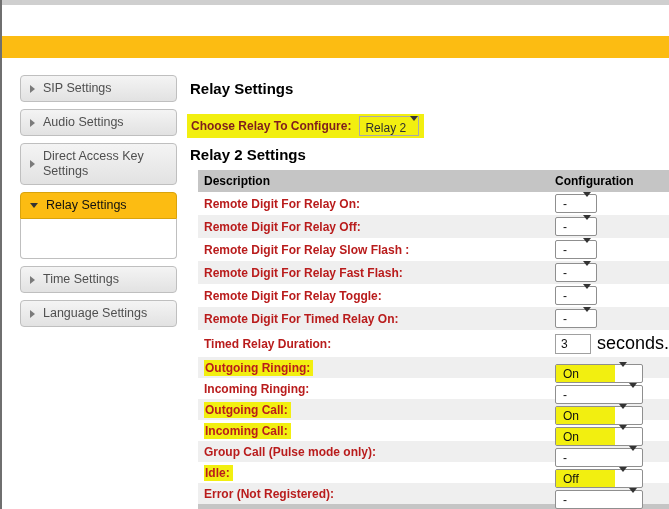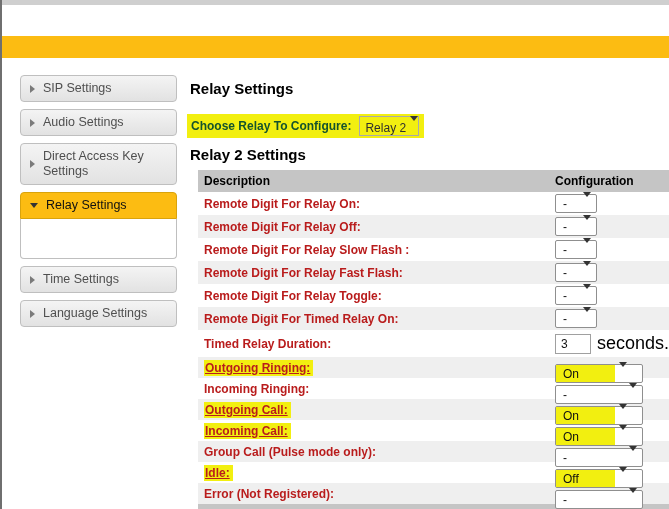--- a/index.html
+++ b/index.html
@@ -27,36 +27,36 @@
   .side-btn.active{background:#fcbc12;border-color:#d9a30c;color:#111;border-radius:4px 4px 0 0;margin-bottom:0;}
   .tri-right{width:0;height:0;border-top:4px solid transparent;border-bottom:4px solid transparent;border-left:5px solid #7a7a7a;flex:0 0 auto;}
   .tri-down{width:0;height:0;border-left:4px solid transparent;border-right:4px solid transparent;border-top:5px solid #333;flex:0 0 auto;}
   .side-panel{box-sizing:border-box;width:157px;height:40px;background:#fff;border:1px solid #bfbfbf;border-top:none;
               border-radius:0 0 4px 4px;margin-bottom:7px;}
 
   
   #page-title{position:absolute;left:190px;top:80px;font-size:15px;font-weight:bold;color:#000;}
   #choose-strip{position:absolute;left:187px;top:114px;height:24px;display:inline-flex;align-items:center;
                 background:#f2ef10;padding:0 5px 0 4px;}
-  #choose-label{font-size:12px;font-weight:bold;color:#14532d;}
+  #choose-label{font-size:12px;font-weight:bold;color:#7f1d1d;}
   #relay-select{box-sizing:border-box;margin-left:8px;width:60px;height:20px;border:1px solid #a9a9a9;
                 background:#f2ef10;display:flex;align-items:flex-end;font-size:12px;color:#2e2e2e;cursor:pointer;}
   #relay-select .val{padding-left:5px;flex:1;}
   #section-title{position:absolute;left:190px;top:146px;font-size:15px;font-weight:bold;color:#000;}
 
   
   #config-table{position:absolute;left:198px;top:170px;width:471px;}
   #table-header{height:22px;background:#c5c5c5;display:flex;align-items:center;font-size:12px;font-weight:bold;color:#000;}
   .cell-desc{flex:1;padding-left:6px;}
   .cell-conf{width:114px;flex:0 0 auto;display:flex;align-items:center;}
   .t-row{display:flex;align-items:center;font-size:12px;}
   .t-row.alt{background:#efefef;}
   .t-row.h23{height:23px;} .t-row.h27{height:27px;} .t-row.h21{height:21px;}
   .row-label{font-weight:bold;color:#b91c1c;white-space:nowrap;}
-  .row-label .hl{background:#f2ef10;padding:1px 3px 1px 1px;text-decoration:underline;}
+  .row-label .hl{background:#f2ef10;padding:1px 3px 1px 1px;}
   .sel{box-sizing:border-box;height:19px;background:#fff;border:1px solid #8f8f8f;border-radius:2px;
        display:flex;align-items:center;cursor:pointer;}
   .sel.small{width:42px;}
   .sel.wide{width:88px;margin-top:12px;}
   .sel .val{flex:1;padding-left:7px;color:#111;display:flex;align-items:center;height:100%;}
   .sel .val.hl{background:#f2ef10;max-width:52px;}
   .sel .arrow-box{padding:0 5px 0 4px;}
   .num-input{box-sizing:border-box;width:48px;height:20px;border:1px solid #a0a0a0;background:#fff;
              font-size:12px;color:#111;padding-left:5px;display:flex;align-items:center;}
   .suffix{margin-left:6px;font-size:18px;color:#000;font-weight:normal;}

